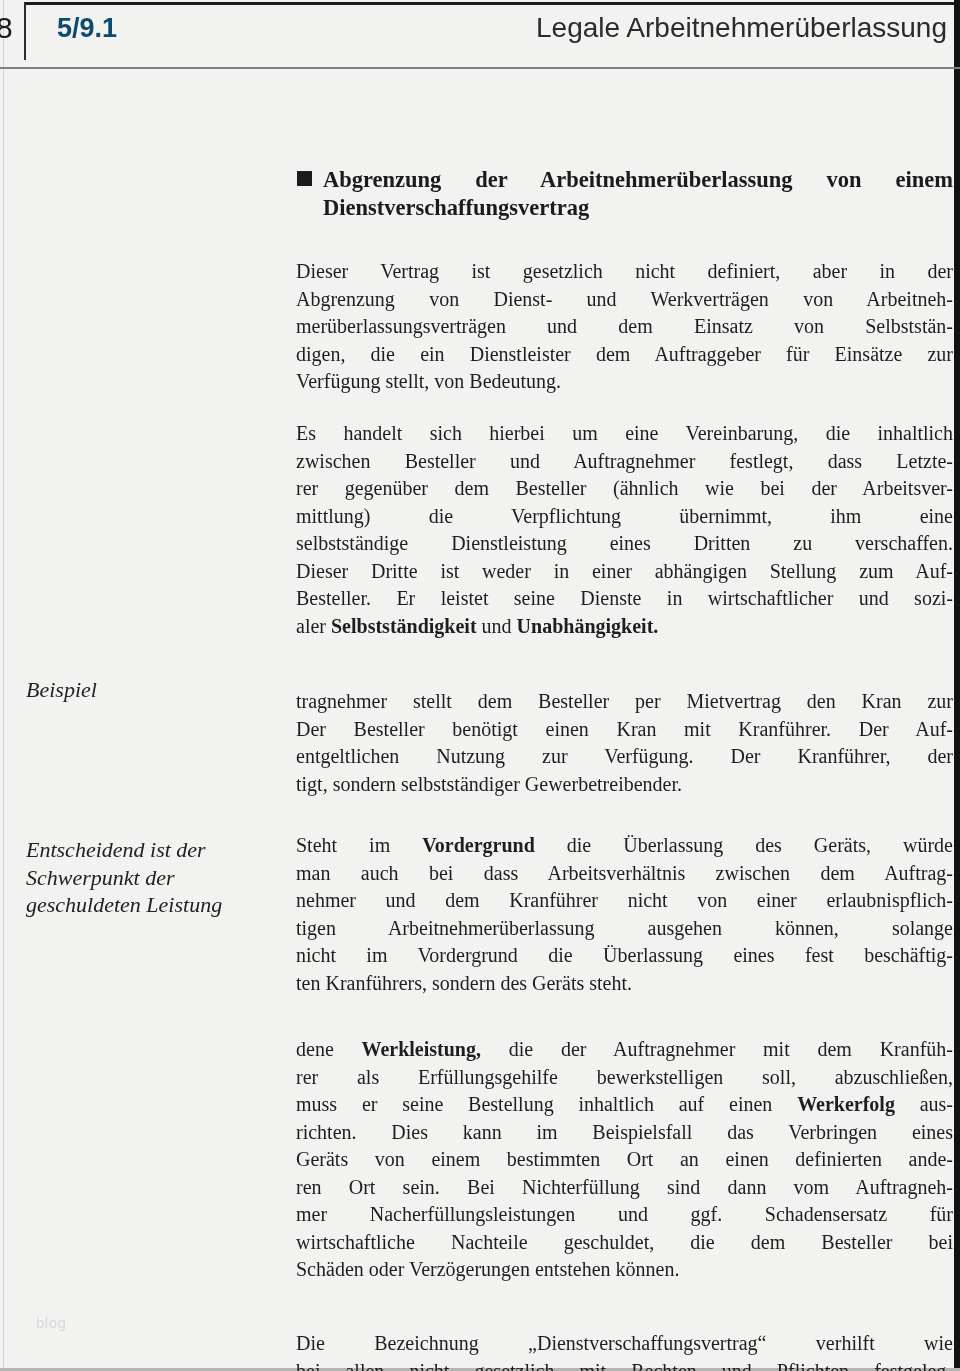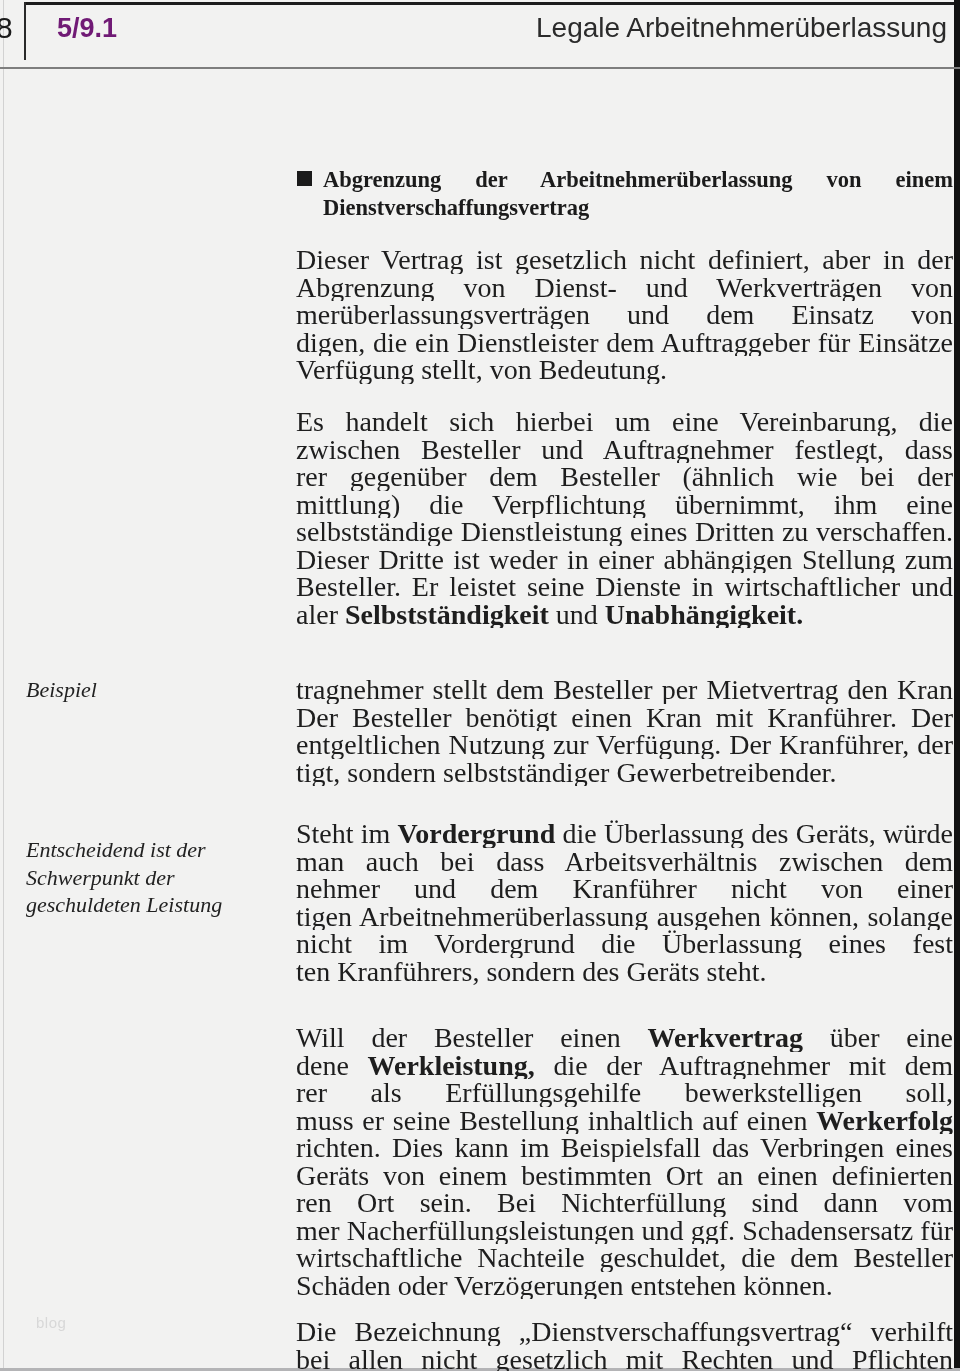--- a/index.html
+++ b/index.html
@@ -14,26 +14,26 @@
   }
   
   .edge-right  { position:absolute; top:0; right:0; width:6px; height:100%; background:#121212; }
   .edge-top    { position:absolute; top:2px; left:24px; right:0; height:3px; background:#1c1c1c; }
   .corner-vline{ position:absolute; top:2px; left:24px; width:2px; height:58px; background:#2a2a2a; }
   .edge-left   { position:absolute; top:0; left:3px; width:1px; height:100%; background:#d2d2d2; }
   .edge-bottom { position:absolute; bottom:0; left:0; right:0; height:3px; background:#b4b4b6; }
   
   .hdr { font-family: "Liberation Sans", "DejaVu Sans", sans-serif; }
   #edge-page-number { position:absolute; left:-4px; top:11px; font-size:30px; color:#1a1a1a; }
-  #section-number   { position:absolute; left:57px; top:13px; font-size:27px; font-weight:bold; color:#701a75; }
+  #section-number   { position:absolute; left:57px; top:13px; font-size:27px; font-weight:bold; color:#0c4a6e; }
   #header-title     { position:absolute; right:13px; top:12px; font-size:28px; color:#2b2b2b; }
   #header-rule      { position:absolute; top:67px; left:0; width:100%; height:2px; background:#7e7e7e; }
   
   .col { position:absolute; left:296px; width:657px; }
-  .para { font-size:28px; line-height:27.5px; }
+  .para { font-size:20px; line-height:27.5px;margin-top:12px; }
   .para .line, .heading .line {
     text-align: justify;
     text-align-last: justify;
     height: 27.5px;
     overflow: hidden;
     white-space: normal;
   }
   .para .line.last-left, .heading .line.last-left { text-align-last: left; }
   .heading { font-weight:bold; font-size:22.5px; line-height:28px; color:#1b1b1b; padding-left:27px; box-sizing:border-box; }
   .heading .line { height:28px; }
@@ -103,21 +103,20 @@
     </div>
   <div class="col para" style="top:820px">
       <div class="line">Steht im <b>Vordergrund</b> die Überlassung des Geräts, würde</div>
       <div class="line">man auch bei dass Arbeitsverhältnis zwischen dem Auftrag-</div>
       <div class="line">nehmer und dem Kranführer nicht von einer erlaubnispflich-</div>
       <div class="line">tigen Arbeitnehmerüberlassung ausgehen können, solange</div>
       <div class="line">nicht im Vordergrund die Überlassung eines fest beschäftig-</div>
       <div class="line last-left">ten Kranführers, sondern des Geräts steht.</div>
     </div>
   <div class="col para" style="top:1024px">
-      <div class="line">Will der Besteller einen <b>Werkvertrag</b> über eine erfolgsgebun-</div>
       <div class="line">dene <b>Werkleistung,</b> die der Auftragnehmer mit dem Kranfüh-</div>
       <div class="line">rer als Erfüllungsgehilfe bewerkstelligen soll, abzuschließen,</div>
       <div class="line">muss er seine Bestellung inhaltlich auf einen <b>Werkerfolg</b> aus-</div>
       <div class="line">richten. Dies kann im Beispielsfall das Verbringen eines</div>
       <div class="line">Geräts von einem bestimmten Ort an einen definierten ande-</div>
       <div class="line">ren Ort sein. Bei Nichterfüllung sind dann vom Auftragneh-</div>
       <div class="line">mer Nacherfüllungsleistungen und ggf. Schadensersatz für</div>
       <div class="line">wirtschaftliche Nachteile geschuldet, die dem Besteller bei</div>
       <div class="line last-left">Schäden oder Verzögerungen entstehen können.</div>
     </div>

